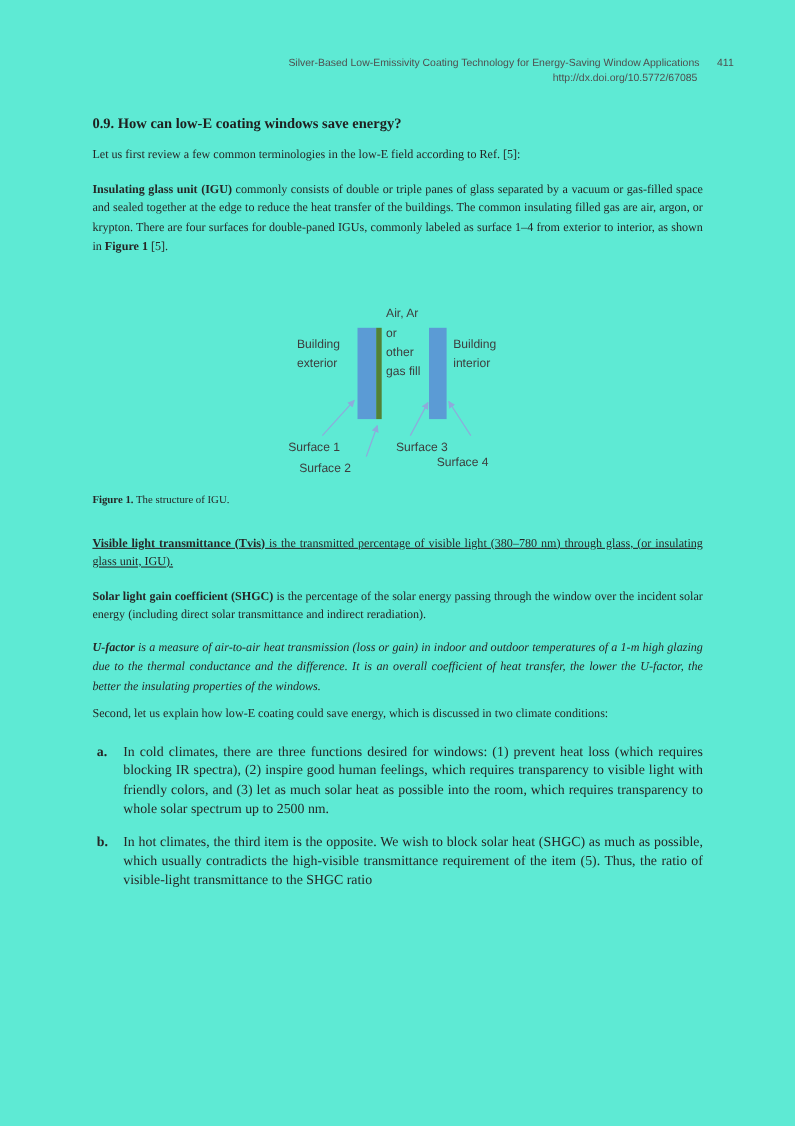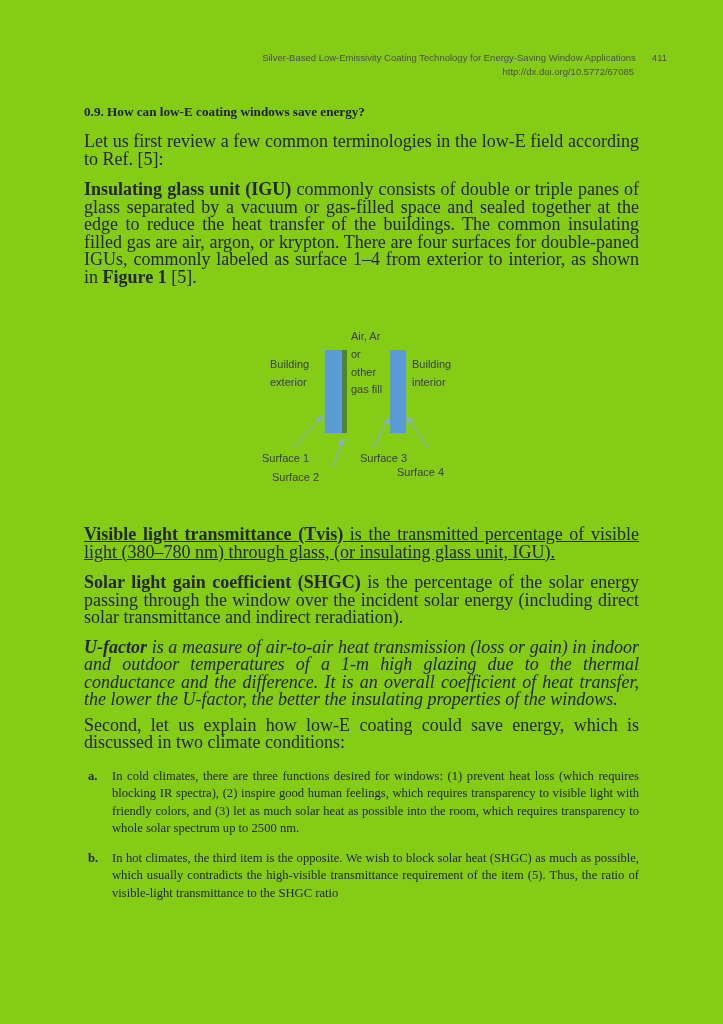--- a/index.html
+++ b/index.html
@@ -1,39 +1,39 @@
 <!DOCTYPE html>
 <html><head>
 <meta charset="utf-8">
 <style>
   html,body { margin:0; padding:0; }
   body {
     width:723px; height:1024px; background:#ffffff; position:relative;
     font-family:"Liberation Serif", serif; color:#262626;
     -webkit-font-smoothing:antialiased;
   }
-  .page { position:absolute; inset:0; background:#84cc16; overflow:hidden; }
+  .page { position:absolute; inset:0; background:#5eead4; overflow:hidden; }
 
   
   .running-header {
     position:absolute; top:51px; right:56px; text-align:right;
     font-family:"Liberation Sans", sans-serif; font-size:9.5px;
     color:#4f4f4f; line-height:14px; white-space:nowrap;
   }
   .running-header .pagenum { margin-left:16px; }
   .running-header .doi { margin-right:33px; }
 
   
   .column { position:absolute; left:84px; top:0; width:555px; }
   h2.section-heading {
     margin:104px 0 0 0; font-size:13.2px; line-height:16px;
     font-weight:bold; color:#1f1f1f;
   }
   p.body-par {
-    margin:1px 0 0 0; font-size:18px; line-height:17.5px;
+    margin:1px 0 0 0; font-size:11px; line-height:17.5px;
     text-align:justify; text-justify:inter-word;
   }
   p.m-intro   { margin-top:13px; }
   p.m-igu     { margin-top:13px; }
   p.m-tvis    { margin-top:25px;text-decoration:underline; }
   p.m-shgc    { margin-top:13px; }
   p.m-ufactor { margin-top:12px;font-style:italic; }
   p.m-second  { margin-top:8px; }
 
   
@@ -99,20 +99,21 @@
         <text class="figlabel" x="182" y="48">Building</text>
         <text class="figlabel" x="182" y="66">interior</text>
 
         <text class="figlabel" x="32" y="142">Surface 1</text>
         <text class="figlabel" x="42" y="161">Surface 2</text>
         <text class="figlabel" x="130" y="142">Surface 3</text>
         <text class="figlabel" x="167" y="156">Surface 4</text>
       </svg>
     </div>
 
+    <p class="caption"><b>Figure 1.</b><span> The structure of IGU.</span></p>
 
     <p class="body-par m-tvis"><b>Visible light transmittance (Tvis)</b><span> is the transmitted percentage of visible light (380–780 nm) through glass, (or insulating glass unit, IGU).</span></p>
 
     <p class="body-par m-shgc"><b>Solar light gain coefficient (SHGC)</b><span> is the percentage of the solar energy passing through the window over the incident solar energy (including direct solar transmittance and indirect reradiation).</span></p>
 
     <p class="body-par m-ufactor"><b>U-factor</b><span> is a measure of air-to-air heat transmission (loss or gain) in indoor and outdoor temperatures of a 1-m high glazing due to the thermal conductance and the difference. It is an overall coefficient of heat transfer, the lower the U-factor, the better the insulating properties of the windows.</span></p>
 
     <p class="body-par m-second">Second, let us explain how low-E coating could save energy, which is discussed in two climate conditions:</p>
 
     <div class="list">

